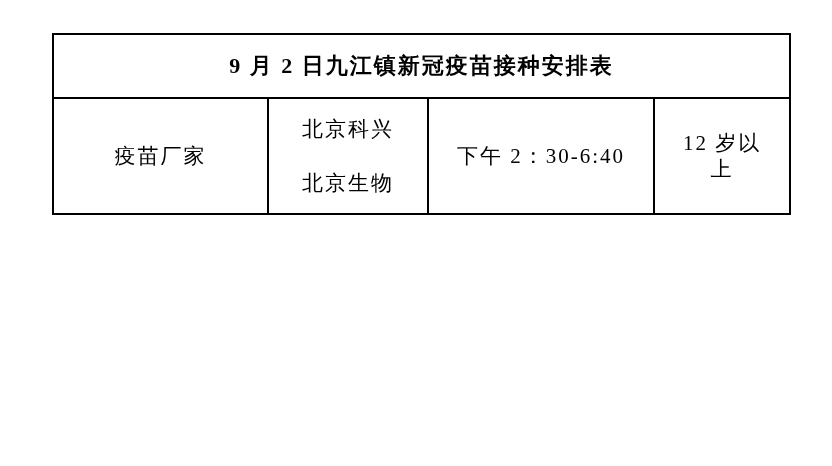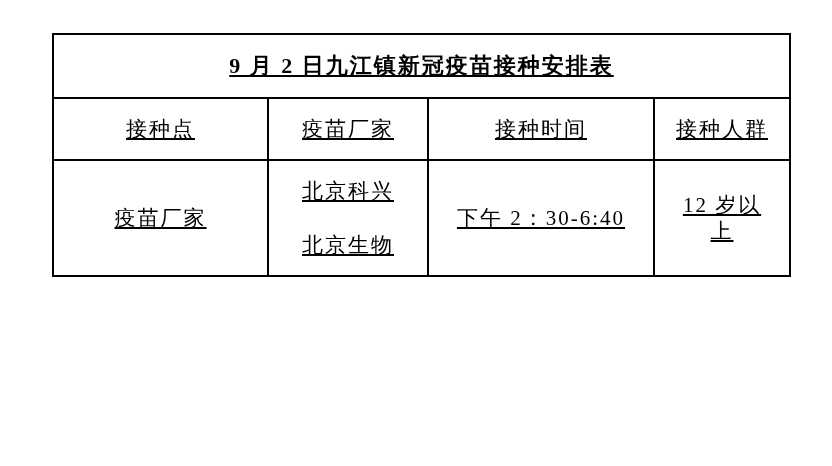--- a/index.html
+++ b/index.html
@@ -26,21 +26,20 @@
   }
   table.schedule td, table.schedule th {
     border: 2px solid #000000;
     text-align: center;
     vertical-align: middle;
     padding: 17px;
     font-weight: normal;
     font-size: 21px;
     letter-spacing: 2px;
     line-height: 1.25;
-    text-decoration: underline;
   }
   tr.title-row td {
     font-size: 22px;
     font-weight: bold;
     letter-spacing: 2px;
   }
   .col-site   { width: 215px; }
   .col-vendor { width: 160px; }
   .col-time   { width: 226px; }
   .col-group  { width: 136px; }
@@ -65,26 +64,20 @@
       <col class="col-vendor">
       <col class="col-time">
       <col class="col-group">
     </colgroup>
 
     <tbody>
         <tr class="title-row">
       <td colspan="4">9 月 2 日九江镇新冠疫苗接种安排表</td>
     </tr>
 
-    <tr class="header-row">
-      <th>接种点</th>
-      <th>疫苗厂家</th>
-      <th>接种时间</th>
-      <th>接种人群</th>
-    </tr>
 
 
 
 
 
     <tr class="data-row-tall">
       <td>疫苗厂家</td>
       <td>
         <div class="vendor-stack">
           <div>北京科兴</div>

